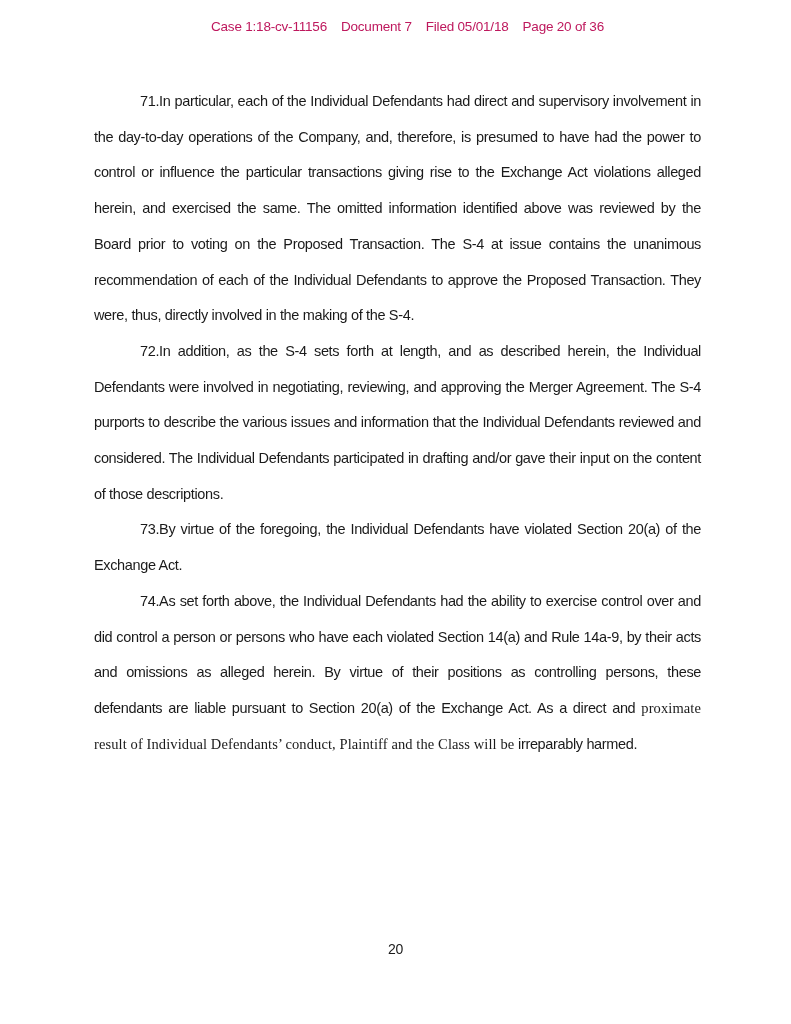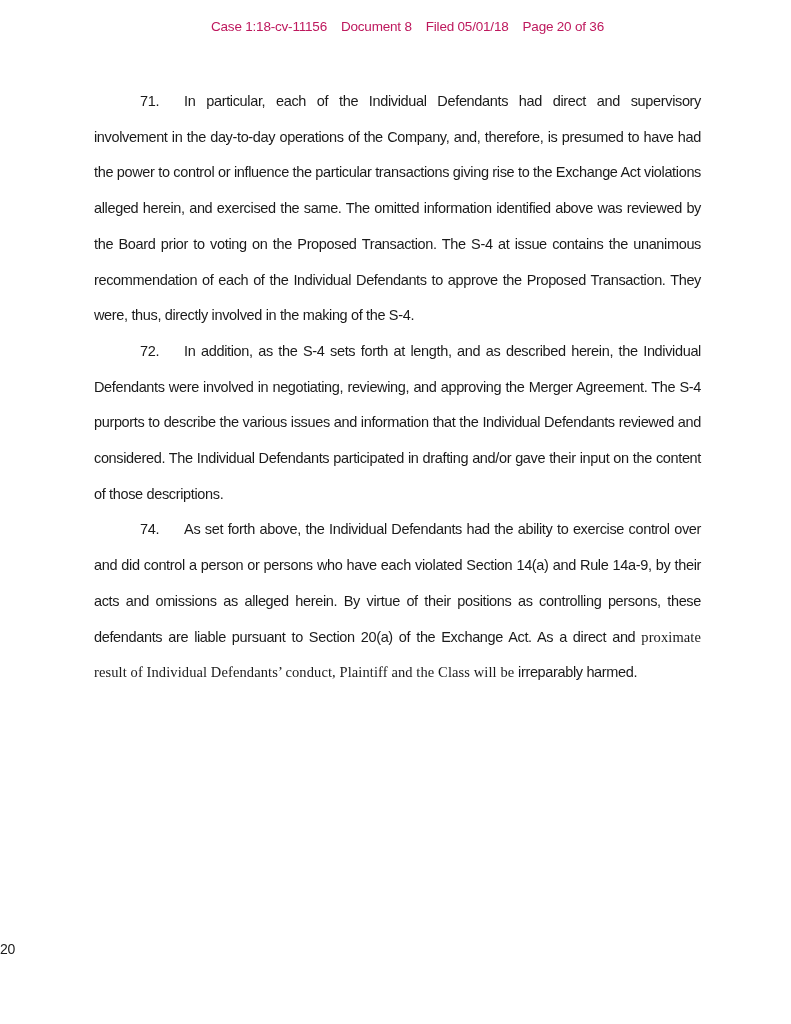--- a/index.html
+++ b/index.html
@@ -31,53 +31,55 @@
     top: 84px;
     left: 94px;
     width: 607px;
     font-size: 14.5px;
     letter-spacing: -0.35px;
     line-height: 35.7px;
     text-align: justify;
   }
   .doc-body p { margin: 0; }
   .para-numbered { text-indent: 46px; }
-  .para-number { margin-right: 25px; }
+  .para-number { }
   .seg-serif {
     font-family: "Liberation Serif", serif;
     letter-spacing: 0.1px;
   }
   .page-footer {
     position: absolute;
     top: 941px;
     left: 0;
     width: 100%;
+    text-align: center;
     font-size: 14px;
     letter-spacing: -0.2px;
   }
 </style>
 </head>
 <body>
 
 <div class="page">
 
   <div class="case-header">
     <span>Case 1:18-cv-11156</span>
-    <span>Document 8</span>
+    <span>Document 7</span>
     <span>Filed 05/01/18</span>
     <span>Page 20 of 36</span>
   </div>
 
   <div class="doc-body">
 
 
     <p class="para-numbered"><span class="para-number">71.</span><span>In particular, each of the Individual Defendants had direct and supervisory involvement in the day-to-day operations of the Company, and, therefore, is presumed to have had the power to control or influence the particular transactions giving rise to the Exchange Act violations alleged herein, and exercised the same. The omitted information identified above was reviewed by the Board prior to voting on the Proposed Transaction. The S-4 at issue contains the unanimous recommendation of each of the Individual Defendants to approve the Proposed Transaction. They were, thus, directly involved in the making of the S-4.</span></p>
 
     <p class="para-numbered"><span class="para-number">72.</span><span>In addition, as the S-4 sets forth at length, and as described herein, the Individual Defendants were involved in negotiating, reviewing, and approving the Merger Agreement. The S-4 purports to describe the various issues and information that the Individual Defendants reviewed and considered. The Individual Defendants participated in drafting and/or gave their input on the content of those descriptions.</span></p>
 
+    <p class="para-numbered"><span class="para-number">73.</span><span>By virtue of the foregoing, the Individual Defendants have violated Section 20(a) of the Exchange Act.</span></p>
 
     <p class="para-numbered"><span class="para-number">74.</span><span>As set forth above, the Individual Defendants had the ability to exercise control over and did control a person or persons who have each violated Section 14(a) and Rule 14a-9, by their acts and omissions as alleged herein. By virtue of their positions as controlling persons, these defendants are liable pursuant to Section 20(a) of the Exchange Act. As a direct and </span><span class="seg-serif">proximate result of Individual Defendants’ conduct, Plaintiff and the Class will be </span><span>irreparably harmed.</span></p>
 
   </div>
 
   <div class="page-footer">
     <span>20</span>
   </div>
 
 </div>

